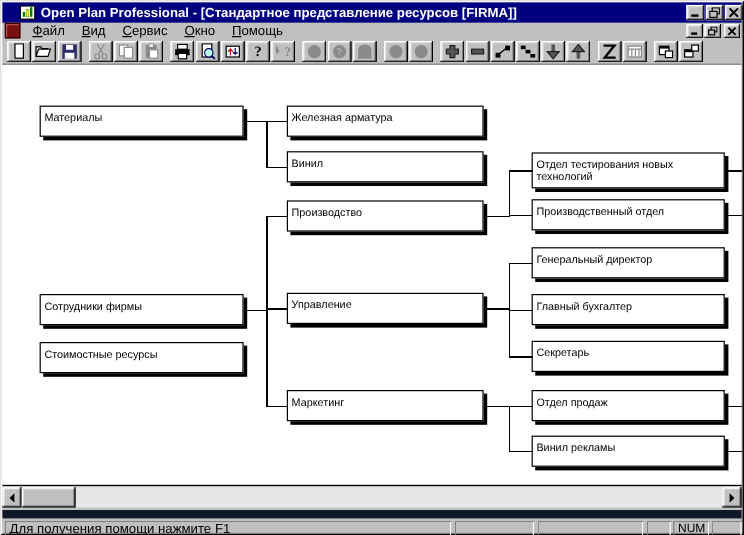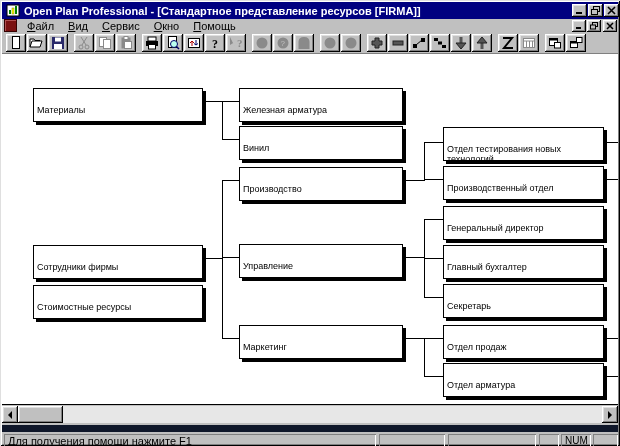--- a/index.html
+++ b/index.html
@@ -4,41 +4,41 @@
 <style>
   html,body{margin:0;padding:0;background:#555;}
   *{box-sizing:border-box;}
   #screen{
     position:relative;width:620px;height:446px;background:#c0c0c0;overflow:hidden;
     font-family:"Liberation Sans","DejaVu Sans",sans-serif;
     box-shadow:inset 1px 1px 0 #dfdfdf, inset -1px -1px 0 #000,
                inset 2px 2px 0 #fff, inset -2px -2px 0 #808080;
   }
   .titlebar{position:absolute;left:2px;top:2px;right:2px;height:17px;background:#000080;
-    display:flex;align-items:center;padding-left:4px;}
+    display:flex;align-items:center;padding-left:14px;}
   .titlebar .title{color:#fff;font-size:11px;font-weight:bold;white-space:nowrap;
     margin-left:4px;letter-spacing:0;}
   .winbtn{position:absolute;width:15px;height:13px;background:#c0c0c0;
     box-shadow:inset -1px -1px 0 #000, inset 1px 1px 0 #fff, inset -2px -2px 0 #808080, inset 2px 2px 0 #dfdfdf;
     display:flex;align-items:center;justify-content:center;}
   .menubar{position:absolute;left:2px;top:19px;right:2px;height:15px;background:#c0c0c0;
     display:flex;align-items:flex-start;font-size:11px;color:#000;}
   .menubar .mitem{padding:1px 7px;white-space:nowrap;}
   .mdi-icon{width:13px;height:13px;margin:0 3px 0 2px;background:#7a1010;
     border:1px solid #300;box-shadow:inset 1px 1px 0 #b05050;}
   .toolbar{position:absolute;left:2px;top:34px;right:2px;height:20px;background:#c0c0c0;
     border-bottom:1px solid #808080;box-shadow:0 1px 0 #fff;}
   .tb-btn{position:absolute;top:0;width:20px;height:18px;background:#c0c0c0;
     box-shadow:inset -1px -1px 0 #000, inset 1px 1px 0 #fff, inset -2px -2px 0 #808080, inset 2px 2px 0 #dfdfdf;
     display:flex;align-items:center;justify-content:center;}
   .canvas{position:absolute;left:2px;top:55px;width:616px;height:350px;background:#fff;
     border-bottom:1px solid #000;}
   .node{position:absolute;background:#fff;border:1px solid #000;
     box-shadow:3px 3px 0 0 #000;font-size:9px;line-height:10px;color:#000;
-    padding:16px 3px;overflow:hidden;}
+    padding:4px 3px;overflow:hidden;}
   #connectors{position:absolute;left:0;top:0;pointer-events:none;}
   .hscroll{position:absolute;left:2px;top:406px;width:616px;height:17px;background:#e7e7e7;}
   .sb-btn{position:absolute;top:0;width:16px;height:17px;background:#c0c0c0;
     box-shadow:inset -1px -1px 0 #000, inset 1px 1px 0 #fff, inset -2px -2px 0 #808080, inset 2px 2px 0 #dfdfdf;
     display:flex;align-items:center;justify-content:center;}
   .sb-thumb{position:absolute;top:0;left:16px;width:45px;height:17px;background:#c0c0c0;
     box-shadow:inset -1px -1px 0 #000, inset 1px 1px 0 #fff, inset -2px -2px 0 #808080, inset 2px 2px 0 #dfdfdf;}
   .statusbar{position:absolute;left:2px;top:425px;right:2px;height:18px;background:#c0c0c0;
     border-top:7px solid #0f172a;font-size:11px;color:#000;}
   .spanel{position:absolute;top:2px;height:15px;
@@ -322,21 +322,21 @@
       <div class="node" style="left: 239px; top: 126px; width: 164px; height: 26px;">Винил</div>
       <div class="node" style="left: 239px; top: 167px; width: 164px; height: 26px;">Производство</div>
       <div class="node" style="left: 239px; top: 244px; width: 164px; height: 26px;">Управление</div>
       <div class="node" style="left: 239px; top: 325px; width: 164px; height: 26px;">Маркетинг</div>
       <div class="node" style="left: 443px; top: 127px; width: 161px; height: 30px;">Отдел тестирования новых технологий</div>
       <div class="node" style="left: 443px; top: 166px; width: 161px; height: 26px;">Производственный отдел</div>
       <div class="node" style="left: 443px; top: 206px; width: 161px; height: 26px;">Генеральный директор</div>
       <div class="node" style="left: 443px; top: 245px; width: 161px; height: 26px;">Главный бухгалтер</div>
       <div class="node" style="left: 443px; top: 284px; width: 161px; height: 26px;">Секретарь</div>
       <div class="node" style="left: 443px; top: 325px; width: 161px; height: 26px;">Отдел продаж</div>
-      <div class="node" style="left: 443px; top: 363px; width: 161px; height: 26px;">Отдел арматура</div>
+      <div class="node" style="left: 443px; top: 363px; width: 161px; height: 26px;">Винил рекламы</div>
     </div>
   <svg id="connectors" width="620" height="446">
       <path d="M203 101.5 H222" stroke="#000" stroke-width="1" shape-rendering="crispEdges"></path>
       <path d="M222.5 101 V140" stroke="#000" stroke-width="1" shape-rendering="crispEdges"></path>
       <path d="M222 101.5 H239" stroke="#000" stroke-width="1" shape-rendering="crispEdges"></path>
       <path d="M222 139.5 H239" stroke="#000" stroke-width="1" shape-rendering="crispEdges"></path>
       <path d="M203 258.5 H222" stroke="#000" stroke-width="1" shape-rendering="crispEdges"></path>
       <path d="M222.5 180 V339" stroke="#000" stroke-width="1" shape-rendering="crispEdges"></path>
       <path d="M222 180.5 H239" stroke="#000" stroke-width="1" shape-rendering="crispEdges"></path>
       <path d="M222 257.5 H239" stroke="#000" stroke-width="1" shape-rendering="crispEdges"></path>

